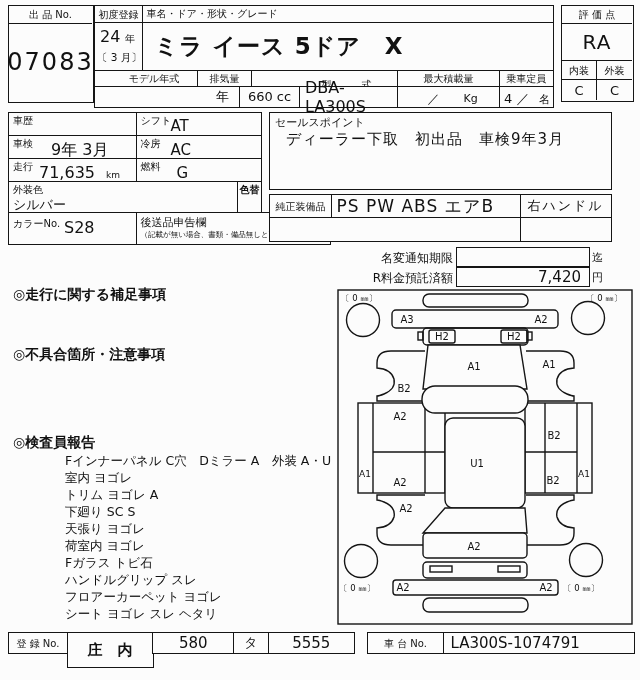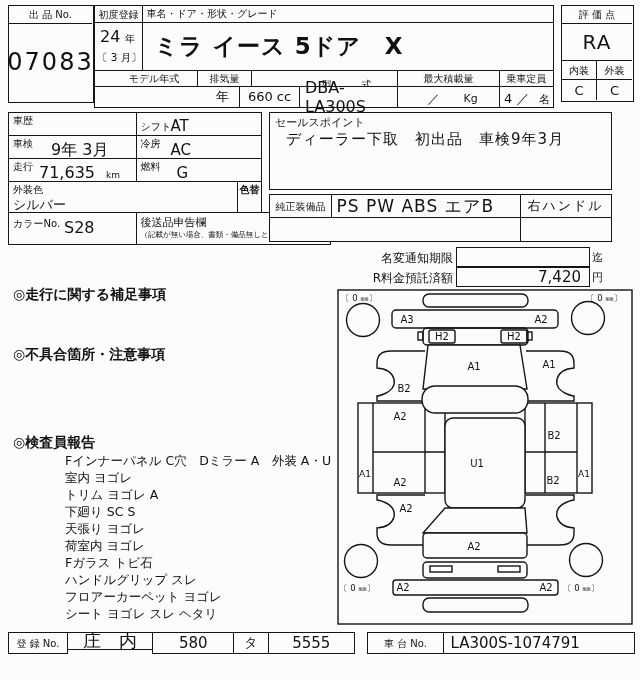--- a/index.html
+++ b/index.html
@@ -59,21 +59,21 @@
     <div class="abs ctr lbl" style="left:35px;top:55px;width:35px;height:19px;border-bottom:1.5px solid #151515;">外装</div>
     <div class="abs ctr" style="left:0;top:74px;width:35px;height:20px;border-right:1.5px solid #151515;font-size:13px;">C</div>
     <div class="abs ctr" style="left:35px;top:74px;width:35px;height:20px;font-size:13px;">C</div>
   </div>
 
   <div class="cell" style="left:8px;top:112px;width:129px;height:24px;">
     <span class="abs lbl" style="left:4px;top:2px;">車歴</span>
     <span class="abs" style="left:60px;top:4px;font-size:13px;"></span>
   </div>
   <div class="cell" style="left:135.5px;top:112px;width:126px;height:24px;">
-    <span class="abs lbl" style="left:4px;top:8px;">シフト</span>
+    <span class="abs lbl" style="left:4px;top:2px;">シフト</span>
     <span class="abs" style="left:34px;top:4px;font-size:15px;">AT</span>
   </div>
   <div class="cell" style="left:8px;top:134.5px;width:129px;height:25px;">
     <span class="abs lbl" style="left:4px;top:2px;">車検</span>
     <span class="abs" style="left:42px;top:4px;font-size:16px;">9年 3月</span>
   </div>
   <div class="cell" style="left:135.5px;top:134.5px;width:126px;height:25px;">
     <span class="abs lbl" style="left:4px;top:2px;">冷房</span>
     <span class="abs" style="left:34px;top:5px;font-size:15px;">AC</span>
   </div>
@@ -200,20 +200,20 @@
       <text x="216" y="195">B2</text>
       <text x="247" y="188" font-size="9">A1</text>
       <text x="69" y="223">A2</text>
       <text x="137" y="261">A2</text>
       <text x="66" y="302">A2</text>
       <text x="209" y="302">A2</text>
     </g>
   </svg>
 
   <div class="cell ctr lbl" style="left:8px;top:632px;width:60px;height:22px;">登 録 No.</div>
-  <div class="cell ctr" style="left:66.5px;top:632px;width:87px;height:18px;font-size:18px;font-weight:normal;">庄　内</div>
+  <div class="cell ctr" style="left:66.5px;top:632px;width:87px;height:36px;font-size:15px;font-weight:bold;">庄　内</div>
   <div class="cell ctr" style="left:152px;top:632px;width:82.5px;height:22px;font-size:15px;">580</div>
   <div class="cell ctr" style="left:233px;top:632px;width:36px;height:22px;font-size:13px;">タ</div>
   <div class="cell ctr" style="left:267.5px;top:632px;width:87.5px;height:22px;font-size:15px;">5555</div>
   <div class="cell ctr lbl" style="left:367px;top:632px;width:77px;height:22px;">車 台 No.</div>
   <div class="cell kv" style="left:442.5px;top:632px;width:192.5px;height:22px;padding-left:7px;font-size:15px;">LA300S-1074791</div>
 
 </div>
 
 </body></html>

